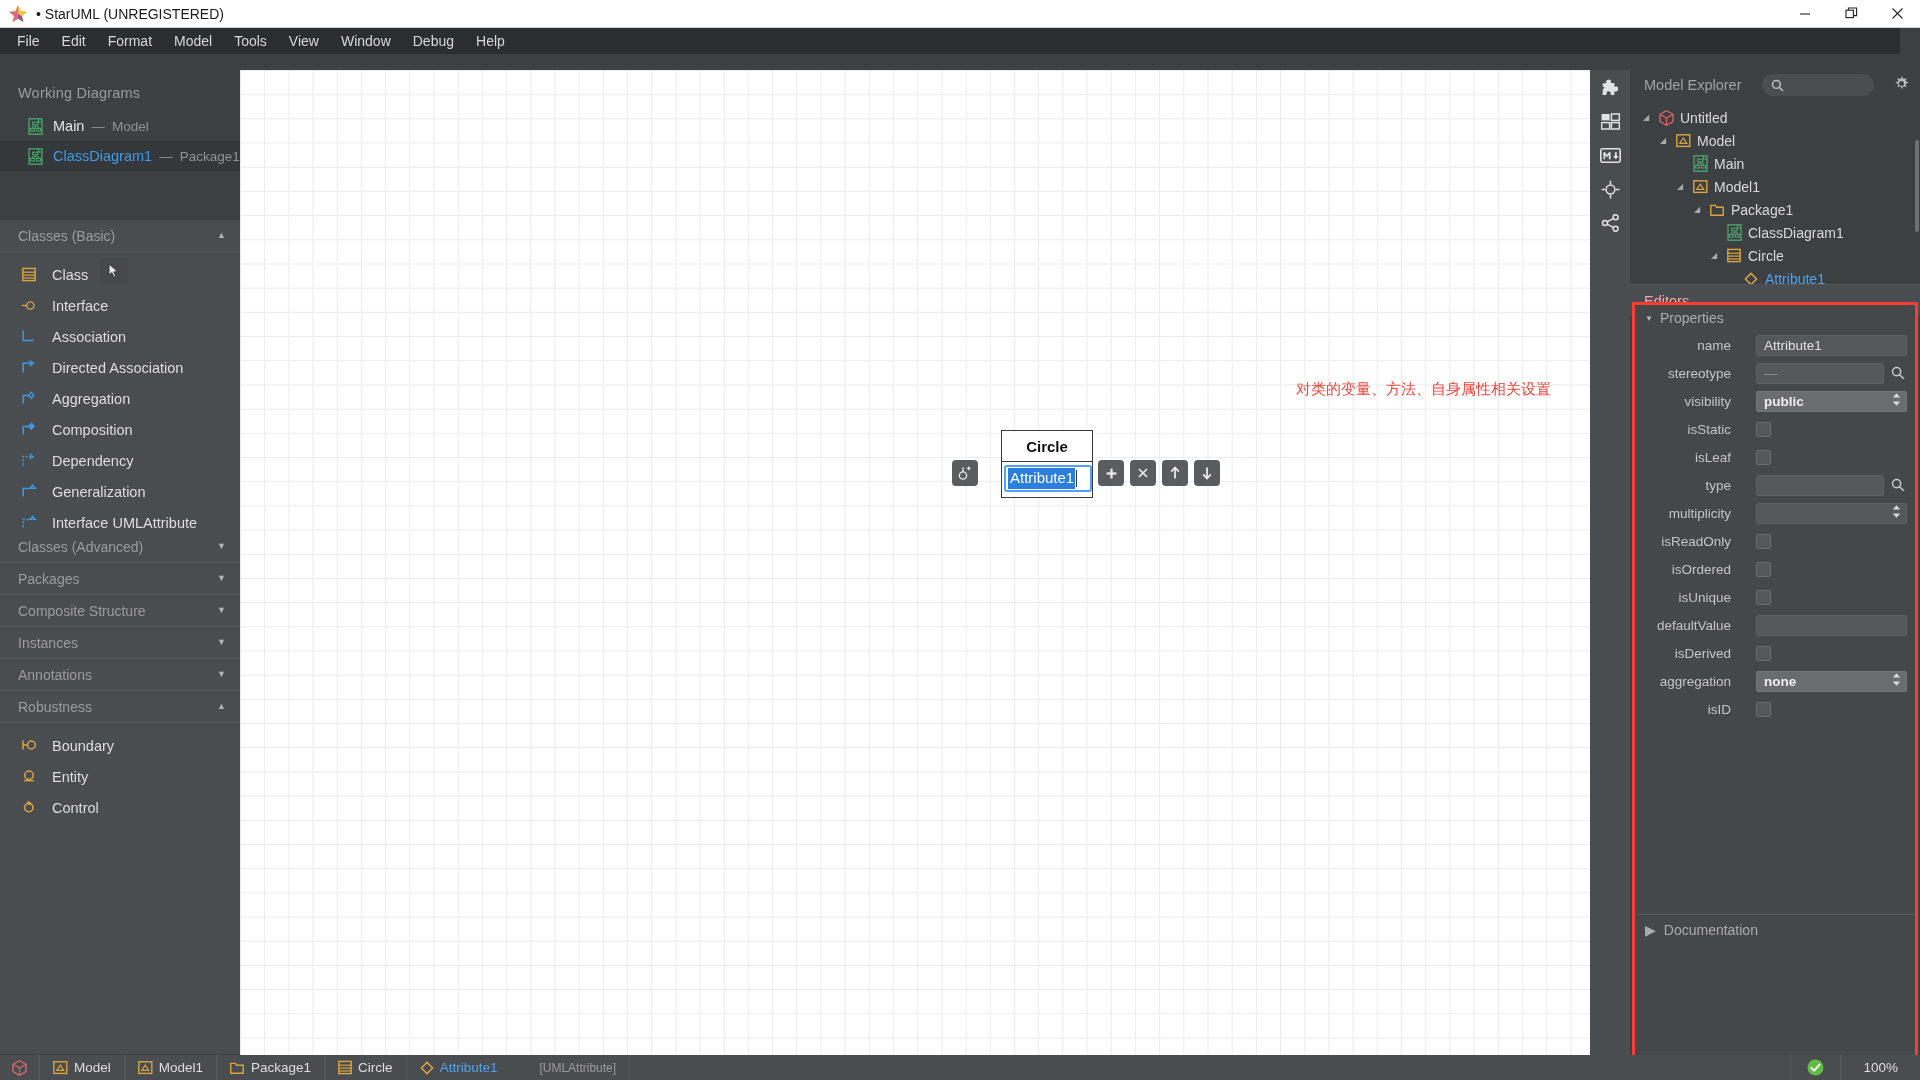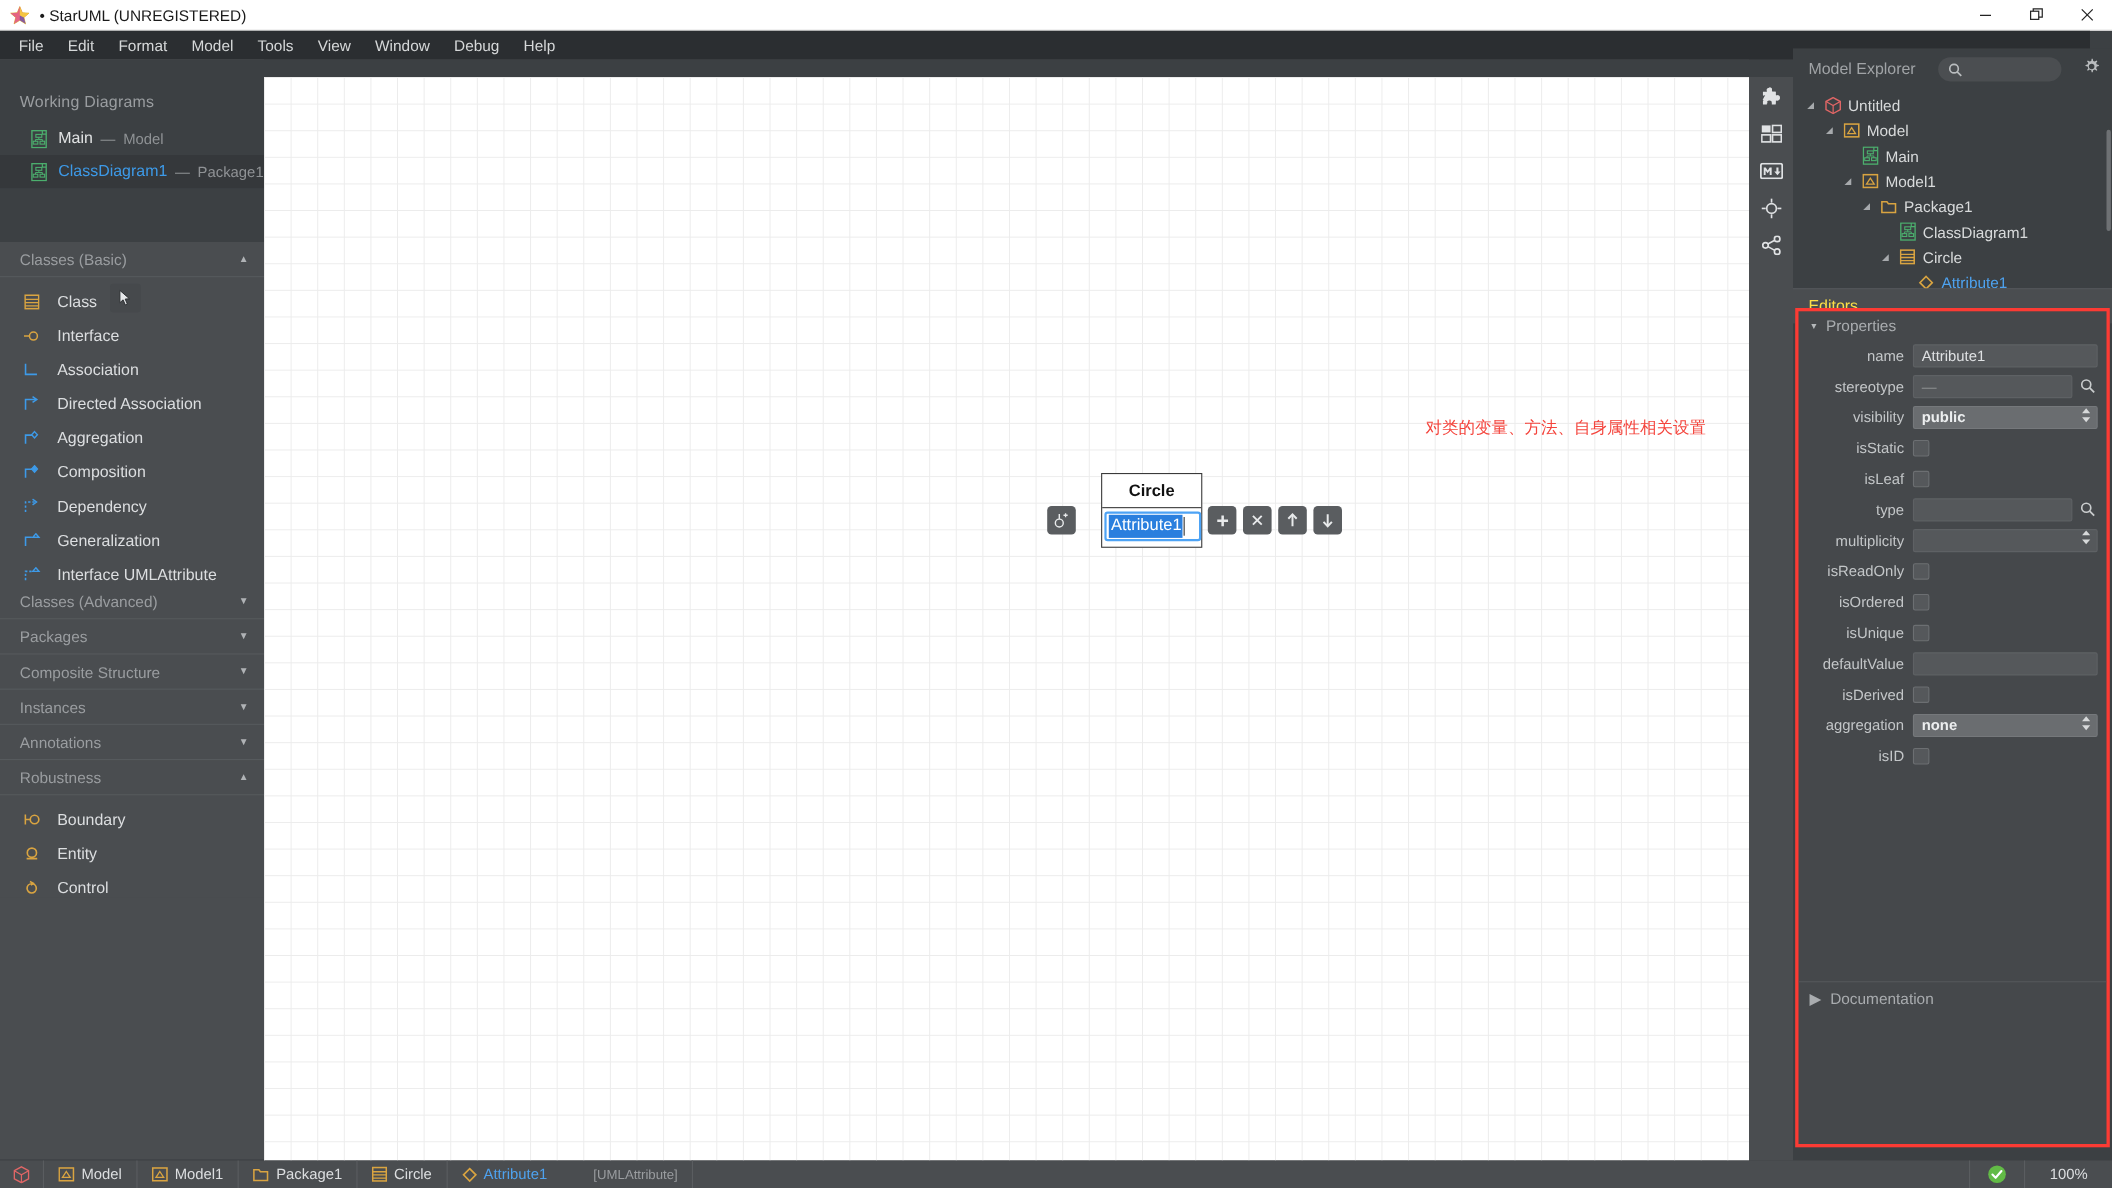--- a/index.html
+++ b/index.html
@@ -137,21 +137,21 @@
   .vtools {
     position: absolute; left: 1590px; top: 70px; width: 40px; height: 985px;
     background: #4a4d50;
   }
   .vtool {
     width: 40px; height: 34px; display: flex; align-items: center; justify-content: center;
   }
 
   
   .rightpanel {
-    position: absolute; left: 1630px; top: 44px; width: 290px; height: 714px;
+    position: absolute; left: 1630px; top: 66px; width: 290px; height: 714px;
     background: #3c4043;
   }
   .me-head {
     height: 38px; display: flex; align-items: center; padding: 0 10px 0 14px; gap: 8px;
   }
   .me-title { font-size: 14.5px; color: #a0a3a6; flex: none; }
   .me-search {
     flex: 1; height: 22px; background: #4b4e51; border-radius: 11px;
     display: flex; align-items: center; padding-left: 9px; max-width: 112px;
     margin-left: 12px;
@@ -168,34 +168,34 @@
     color: #a7aaad; font-size: 8px;
   }
   .t-ico { width: 18px; flex: none; display: flex; align-items: center; justify-content: center; }
   .tree-scroll {
     position: absolute; right: 1px; top: 36px; width: 4px; height: 92px;
     background: #6e7174; border-radius: 2px;
   }
 
   .editors-head {
     height: 32px; display: flex; align-items: center; padding-left: 14px;
-    font-size: 14.5px; color: #fde047;
+    font-size: 14.5px; color: #fca5a5;
     background: #4a4d50; border-top: 1px solid #55585b;
   }
   .props-wrap {
     position: absolute; left: 2px; top: 236px; width: 286px; height: 763px;
     border: 3px solid #fc3b34; background: #45484b; overflow: hidden;
   }
   .sec-head {
     height: 26px; display: flex; align-items: center; gap: 7px; padding-left: 10px;
     font-size: 14px; color: #a9acaf;
   }
   .sec-head .tri { font-size: 8px; color: #b5b8bb; }
   .prop-row {
-    display: flex; align-items: center; height: 28px; padding-right: 8px; gap: 8px;
+    display: flex; align-items: center; height: 28px; padding-right: 8px; gap: 25px;
   }
   .prop-label {
     width: 96px; text-align: right; font-size: 13.5px; color: #c3c6c8; flex: none;
   }
   .prop-ctl { flex: 1; display: flex; align-items: center; gap: 5px; }
   .txtfield {
     flex: 1; height: 21px; background: #55585b; border: 1px solid #5e6164; border-radius: 2px;
     display: flex; align-items: center; padding-left: 7px;
     font-size: 13.5px; color: #dfe1e3;
   }

